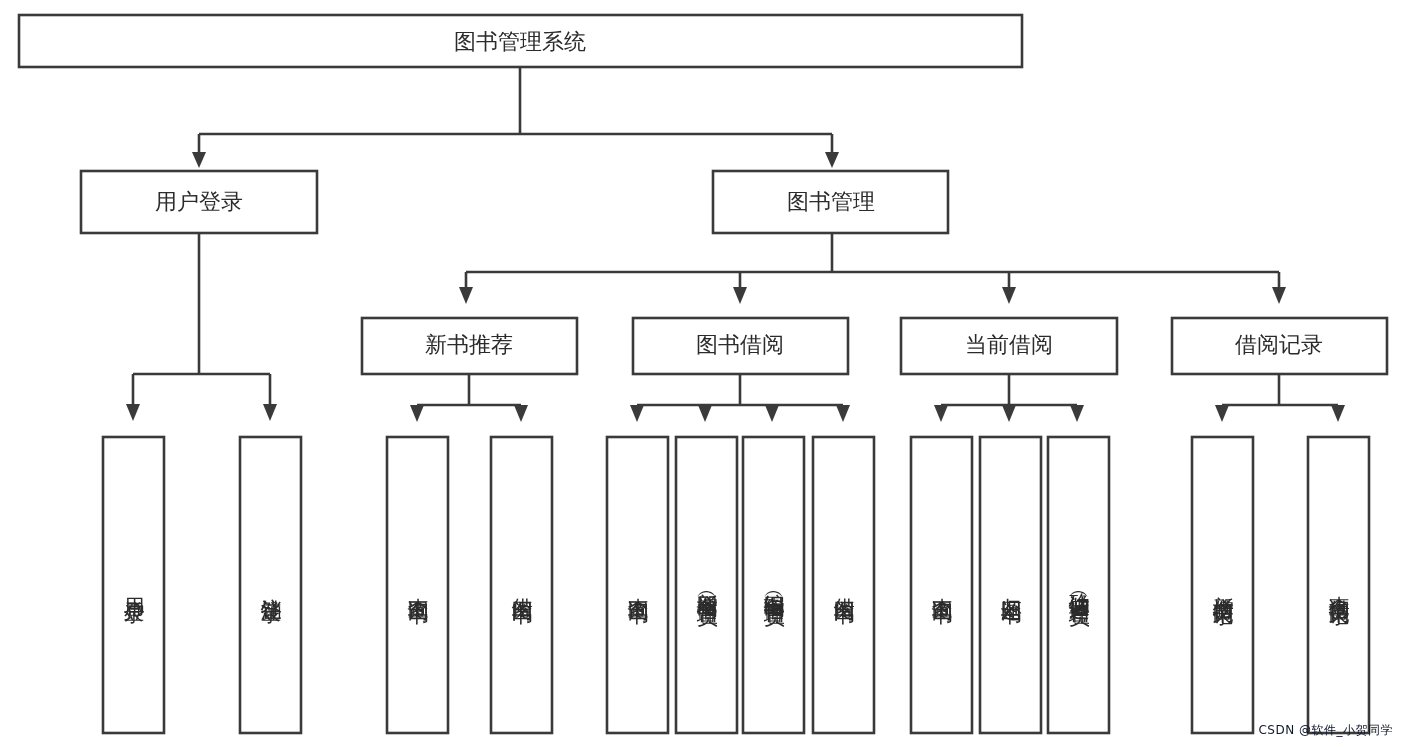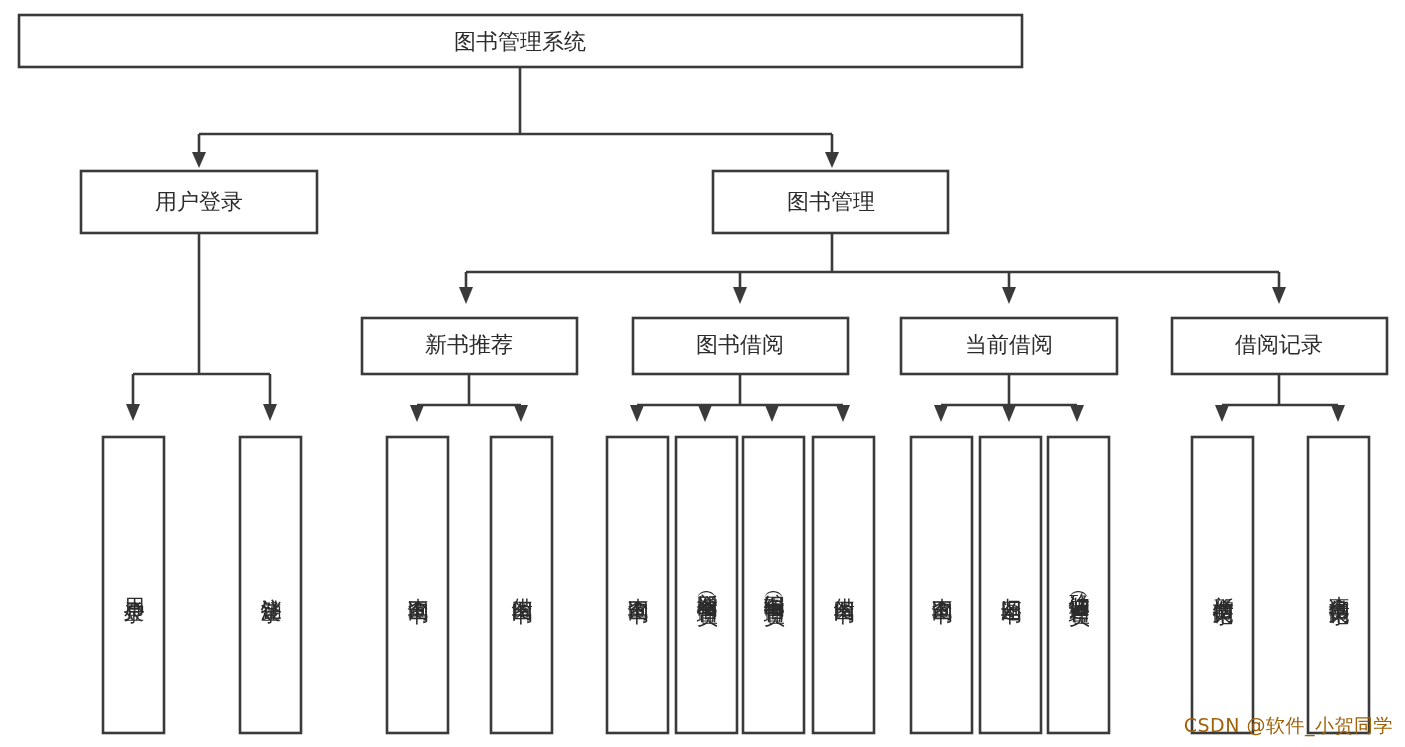--- a/index.html
+++ b/index.html
@@ -64,22 +64,22 @@
     display: flex;
     align-items: flex-start;
     justify-content: center;
     pointer-events: none;
   }
   .watermark {
     position: absolute;
     right: 12px;
     bottom: 8px;
     font-family: "DejaVu Sans", "Liberation Sans", sans-serif;
-    font-size: 19px;
-    color: #a16207;
+    font-size: 12px;
+    color: #0f172a;
     letter-spacing: 0.5px;
     white-space: nowrap;
   }
 </style>
 </head>
 <body>
 
 <div id="diagram-root">
 
   <svg id="tree-svg" viewBox="0 0 1405 747">

